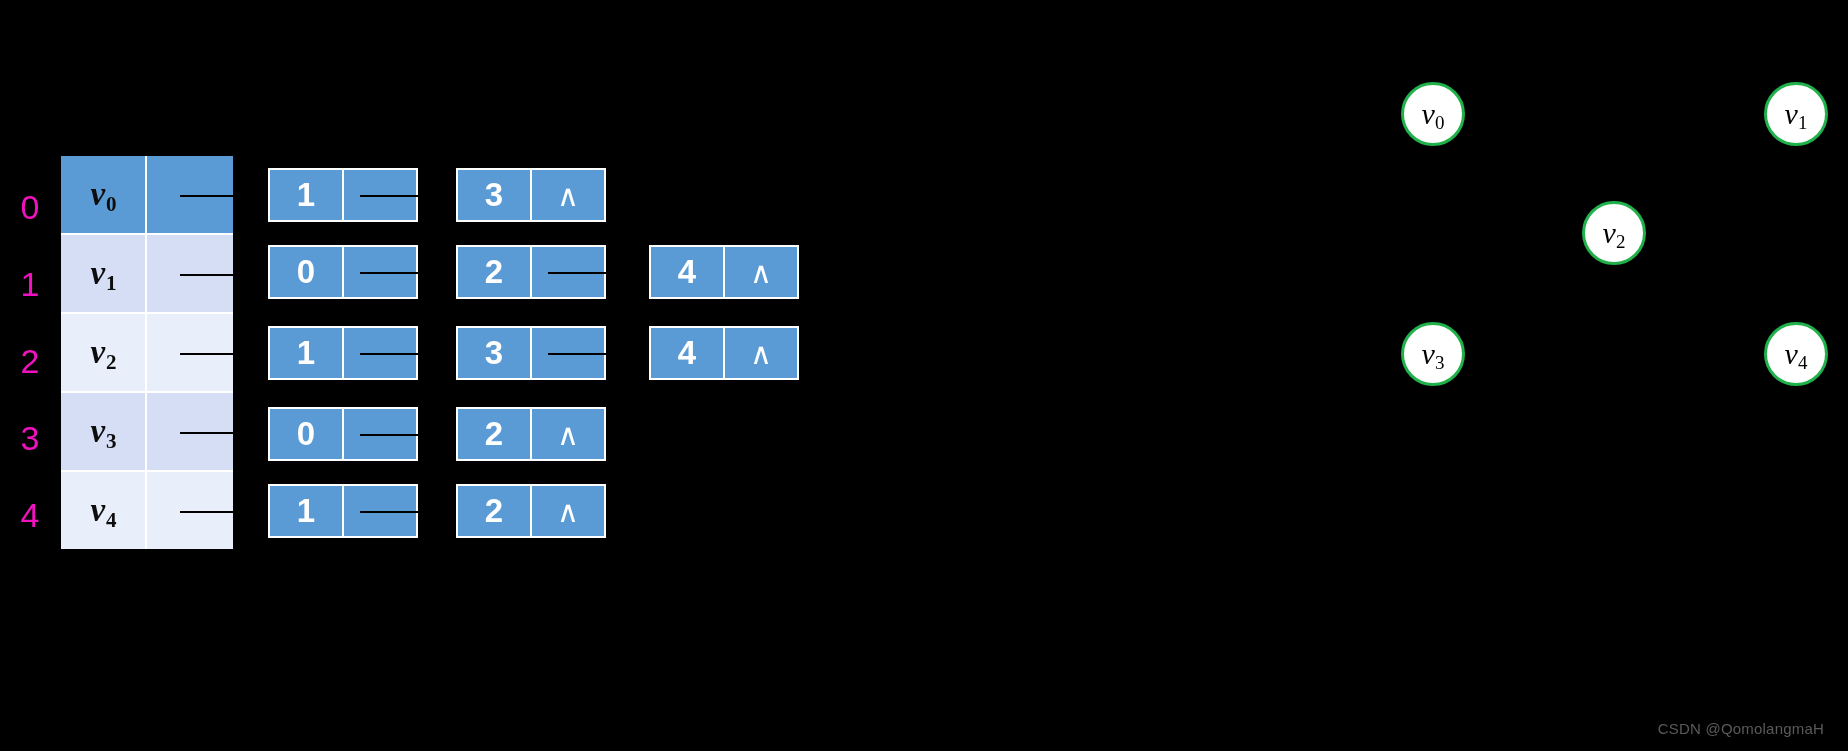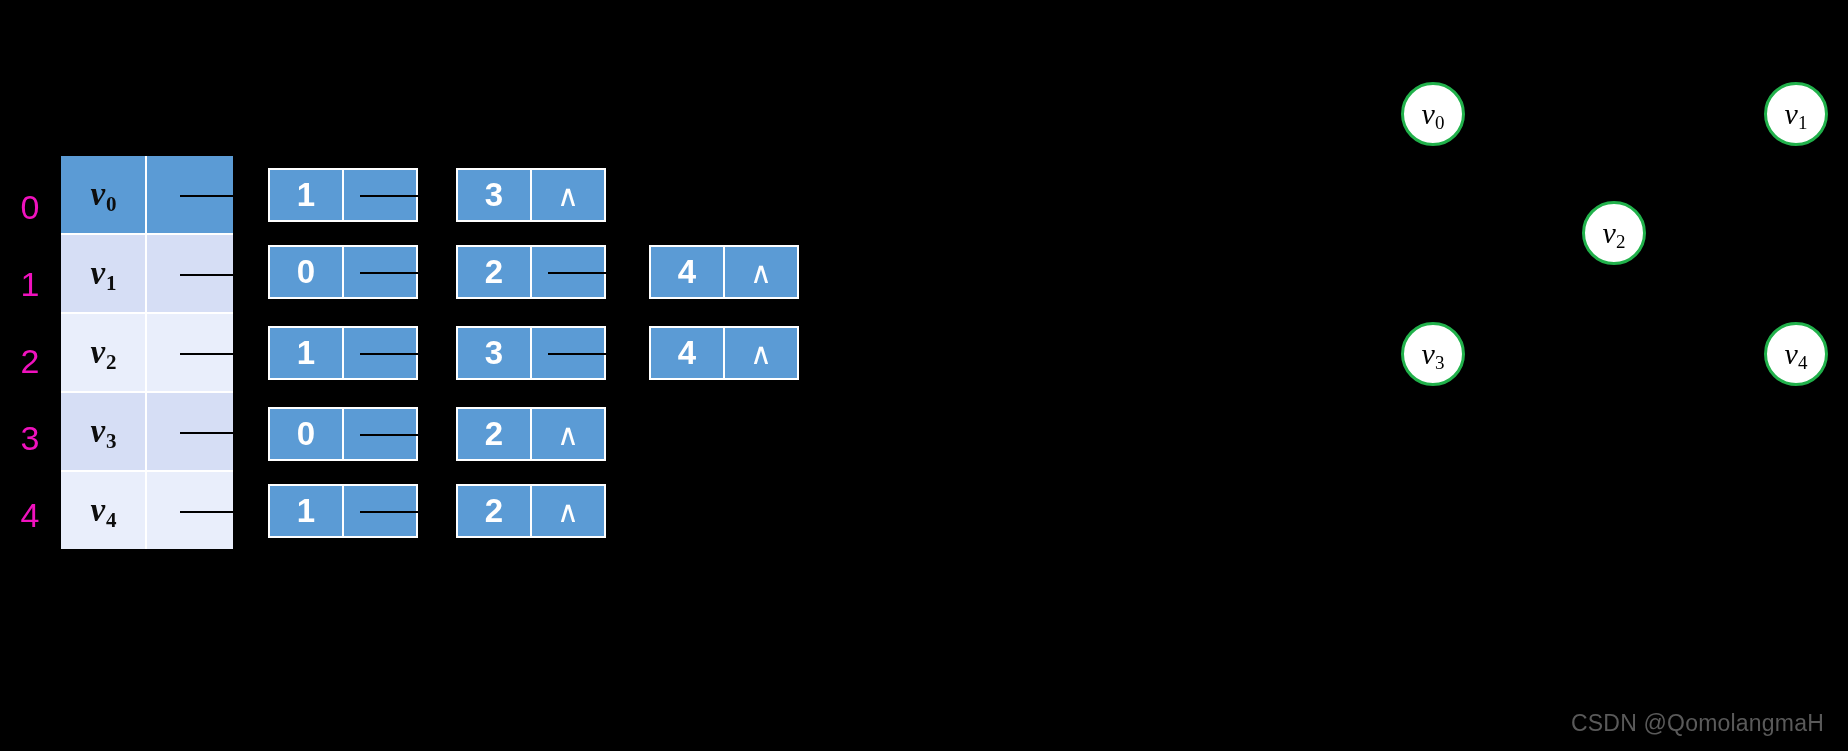--- a/index.html
+++ b/index.html
@@ -73,21 +73,21 @@
     box-sizing:border-box;
   }
   .vertex .vtxt{
     font-family:"Liberation Serif",serif;font-style:italic;
     font-size:30px;color:#000;line-height:1;
   }
   .vertex .vtxt sub{font-size:19px;font-style:normal;vertical-align:baseline;position:relative;top:5px;}
 
   
   .watermark{
-    position:absolute;right:24px;bottom:14px;color:#5a5a5a;font-size:23px;
+    position:absolute;right:24px;bottom:14px;color:#5a5a5a;font-size:15px;
     font-family:"Liberation Sans",sans-serif;letter-spacing:.2px;
   }
 </style>
 </head>
 <body>
 
 <div class="stage">
 
   <div class="idx" style="left:10px;top:190px;">0</div>
   <div class="idx" style="left:10px;top:267px;">1</div>

